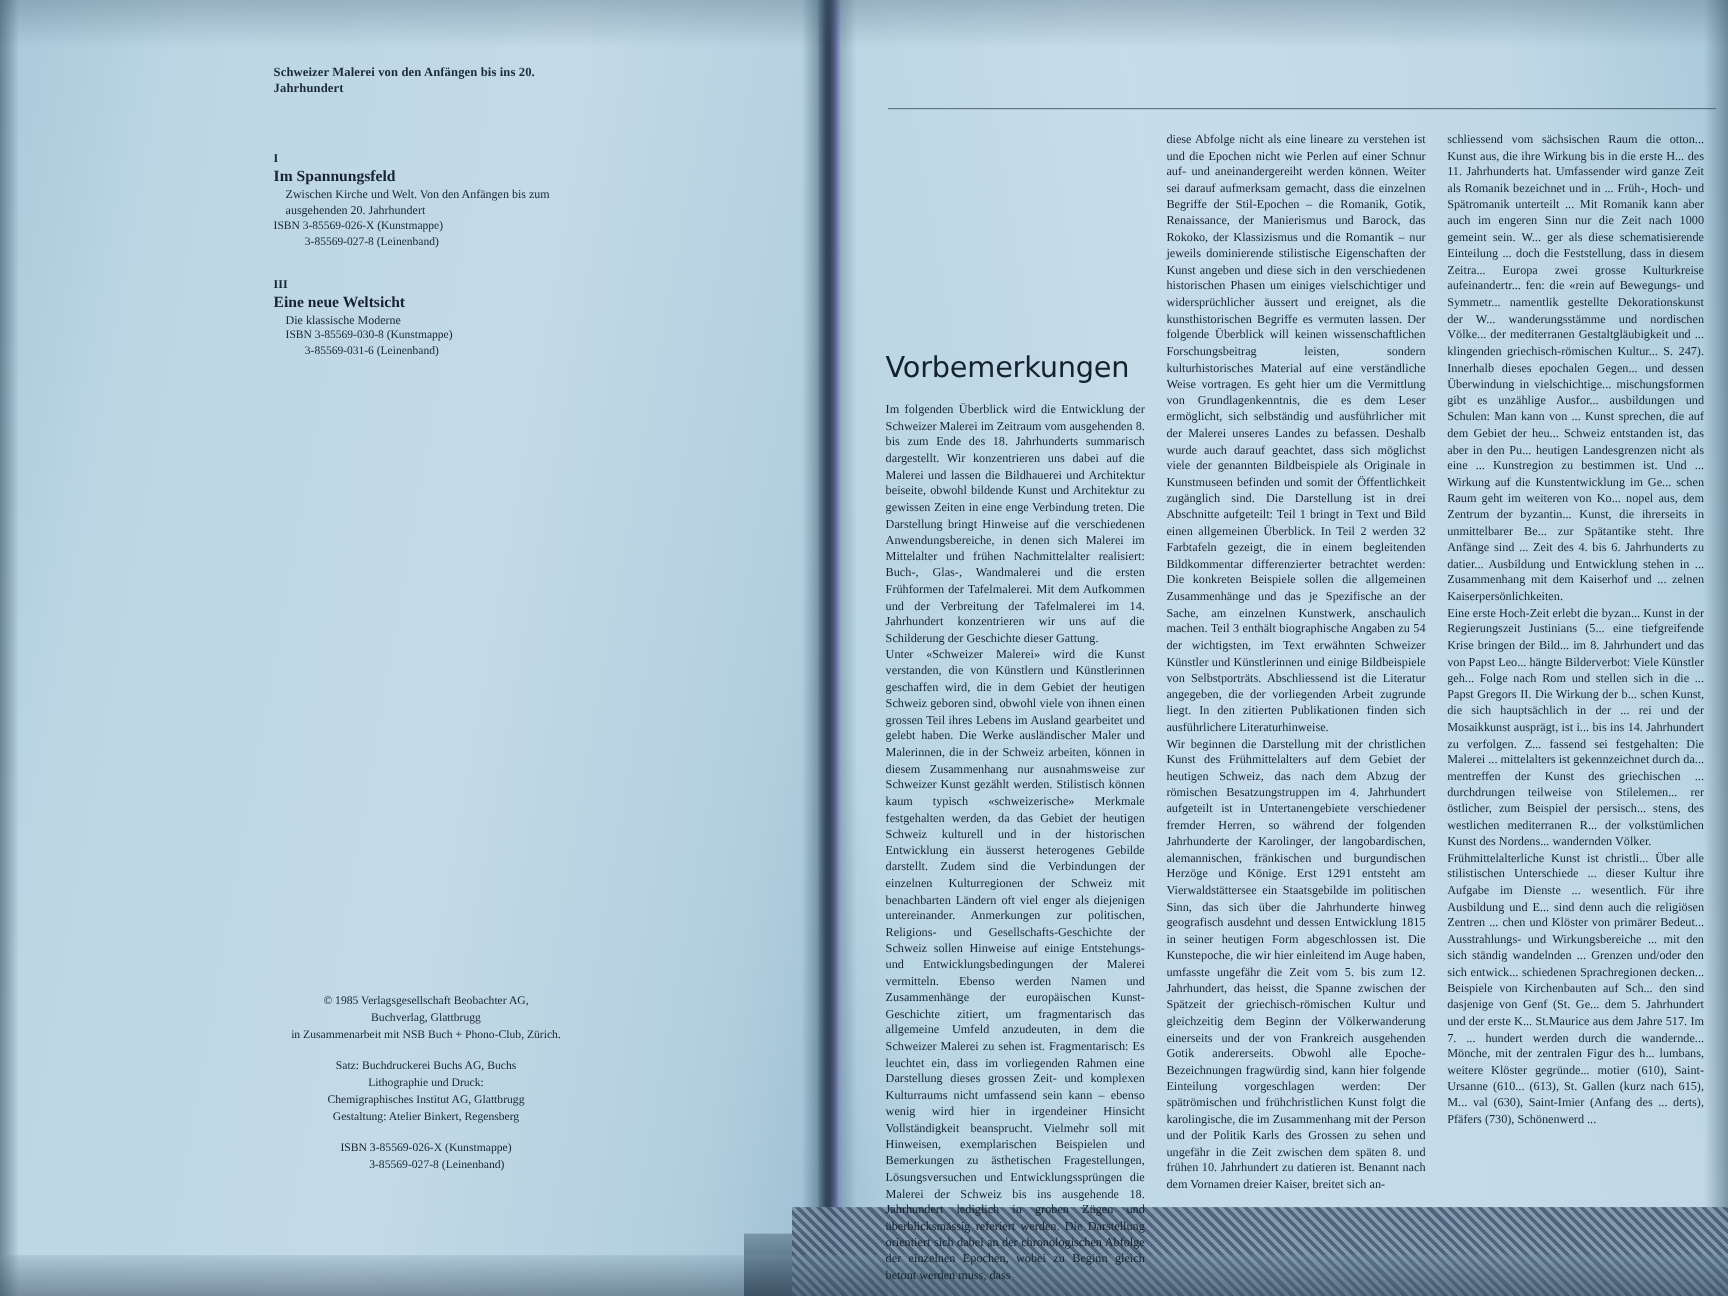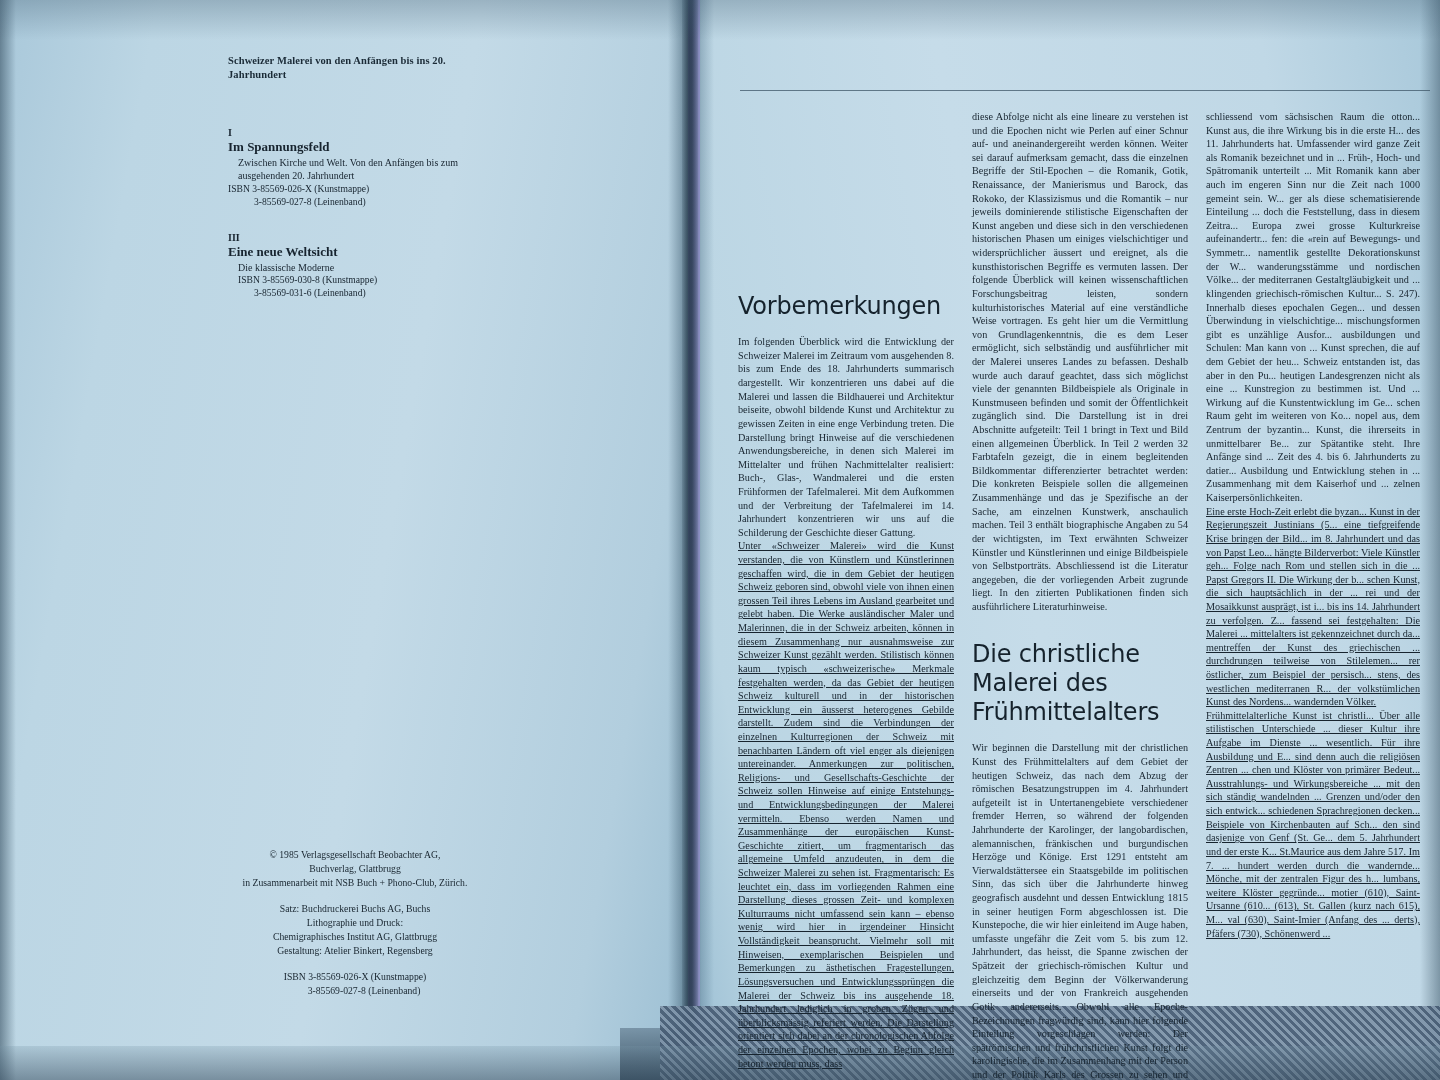--- a/index.html
+++ b/index.html
@@ -119,21 +119,21 @@
     display: block;
   }
   .vol-iii .sub,
   .vol-iii .isbn {
     padding-left: 10px;
   }
   .vol-iii .isbn .ind { padding-left: 16px; }
 
   .colophon {
     position: absolute;
-    left: 150px; top: 848px;
+    left: 150px; top: 828px;
     width: 410px;
     text-align: center;
     color: #18252f;
     font-size: 9.7px;
     line-height: 1.42;
   }
   .colophon .blk { margin-bottom: 13px; }
   .rule {
     position: absolute;
     left: 740px; top: 90px;
@@ -166,21 +166,21 @@
   }
   p.body {
     margin: 0 0 0 0;
     font-size: 10.2px;
     line-height: 1.335;
     text-align: justify;
     hyphens: auto;
     -webkit-hyphens: auto;
     color: #17242f;
   }
-  p.body + p.body { margin-top: 0; text-decoration: underline; }
+  p.body + p.body { margin-top: 0; }
   .col1 { padding-top: 182px; }
   .col2 { padding-top: 0px; }
   .col3 { padding-top: 0px; }
   .blur {
     filter: blur(0.25px);
   }
 </style>
 </head>
 <body>
 
@@ -241,21 +241,20 @@
   <div class="cols blur">
 
     <div class="col col1">
       <h2 class="section">Vorbemerkungen</h2>
       <p class="body">Im folgenden Überblick wird die Entwicklung der Schweizer Malerei im Zeitraum vom ausgehenden 8. bis zum Ende des 18. Jahrhunderts summarisch dargestellt. Wir konzentrieren uns dabei auf die Malerei und lassen die Bildhauerei und Architektur beiseite, obwohl bildende Kunst und Architektur zu gewissen Zeiten in eine enge Verbindung treten. Die Darstellung bringt Hinweise auf die verschiedenen Anwendungsbereiche, in denen sich Malerei im Mittelalter und frühen Nachmittelalter realisiert: Buch-, Glas-, Wandmalerei und die ersten Frühformen der Tafelmalerei. Mit dem Aufkommen und der Verbreitung der Tafelmalerei im 14. Jahrhundert konzentrieren wir uns auf die Schilderung der Geschichte dieser Gattung.</p>
       <p class="body">Unter «Schweizer Malerei» wird die Kunst verstanden, die von Künstlern und Künstlerinnen geschaffen wird, die in dem Gebiet der heutigen Schweiz geboren sind, obwohl viele von ihnen einen grossen Teil ihres Lebens im Ausland gearbeitet und gelebt haben. Die Werke ausländischer Maler und Malerinnen, die in der Schweiz arbeiten, können in diesem Zusammenhang nur ausnahmsweise zur Schweizer Kunst gezählt werden. Stilistisch können kaum typisch «schweizerische» Merkmale festgehalten werden, da das Gebiet der heutigen Schweiz kulturell und in der historischen Entwicklung ein äusserst heterogenes Gebilde darstellt. Zudem sind die Verbindungen der einzelnen Kulturregionen der Schweiz mit benachbarten Ländern oft viel enger als diejenigen untereinander. Anmerkungen zur politischen, Religions- und Gesellschafts-Geschichte der Schweiz sollen Hinweise auf einige Entstehungs- und Entwicklungsbedingungen der Malerei vermitteln. Ebenso werden Namen und Zusammenhänge der europäischen Kunst-Geschichte zitiert, um fragmentarisch das allgemeine Umfeld anzudeuten, in dem die Schweizer Malerei zu sehen ist. Fragmentarisch: Es leuchtet ein, dass im vorliegenden Rahmen eine Darstellung dieses grossen Zeit- und komplexen Kulturraums nicht umfassend sein kann – ebenso wenig wird hier in irgendeiner Hinsicht Vollständigkeit beansprucht. Vielmehr soll mit Hinweisen, exemplarischen Beispielen und Bemerkungen zu ästhetischen Fragestellungen, Lösungsversuchen und Entwicklungssprüngen die Malerei der Schweiz bis ins ausgehende 18. Jahrhundert lediglich in groben Zügen und überblicksmässig referiert werden. Die Darstellung orientiert sich dabei an der chronologischen Abfolge der einzelnen Epochen, wobei zu Beginn gleich betont werden muss, dass</p>
     </div>
 
     <div class="col col2">
       <p class="body">diese Abfolge nicht als eine lineare zu verstehen ist und die Epochen nicht wie Perlen auf einer Schnur auf- und aneinandergereiht werden können. Weiter sei darauf aufmerksam gemacht, dass die einzelnen Begriffe der Stil-Epochen – die Romanik, Gotik, Renaissance, der Manierismus und Barock, das Rokoko, der Klassizismus und die Romantik – nur jeweils dominierende stilistische Eigenschaften der Kunst angeben und diese sich in den verschiedenen historischen Phasen um einiges vielschichtiger und widersprüchlicher äussert und ereignet, als die kunsthistorischen Begriffe es vermuten lassen. Der folgende Überblick will keinen wissenschaftlichen Forschungsbeitrag leisten, sondern kulturhistorisches Material auf eine verständliche Weise vortragen. Es geht hier um die Vermittlung von Grundlagenkenntnis, die es dem Leser ermöglicht, sich selbständig und ausführlicher mit der Malerei unseres Landes zu befassen. Deshalb wurde auch darauf geachtet, dass sich möglichst viele der genannten Bildbeispiele als Originale in Kunstmuseen befinden und somit der Öffentlichkeit zugänglich sind. Die Darstellung ist in drei Abschnitte aufgeteilt: Teil 1 bringt in Text und Bild einen allgemeinen Überblick. In Teil 2 werden 32 Farbtafeln gezeigt, die in einem begleitenden Bildkommentar differenzierter betrachtet werden: Die konkreten Beispiele sollen die allgemeinen Zusammenhänge und das je Spezifische an der Sache, am einzelnen Kunstwerk, anschaulich machen. Teil 3 enthält biographische Angaben zu 54 der wichtigsten, im Text erwähnten Schweizer Künstler und Künstlerinnen und einige Bildbeispiele von Selbstporträts. Abschliessend ist die Literatur angegeben, die der vorliegenden Arbeit zugrunde liegt. In den zitierten Publikationen finden sich ausführlichere Literaturhinweise.</p>
-      <h2 class="section second">Die christliche Malerei des Frühmittelalters</h2>
       <p class="body">Wir beginnen die Darstellung mit der christlichen Kunst des Frühmittelalters auf dem Gebiet der heutigen Schweiz, das nach dem Abzug der römischen Besatzungstruppen im 4. Jahrhundert aufgeteilt ist in Untertanengebiete verschiedener fremder Herren, so während der folgenden Jahrhunderte der Karolinger, der langobardischen, alemannischen, fränkischen und burgundischen Herzöge und Könige. Erst 1291 entsteht am Vierwaldstättersee ein Staatsgebilde im politischen Sinn, das sich über die Jahrhunderte hinweg geografisch ausdehnt und dessen Entwicklung 1815 in seiner heutigen Form abgeschlossen ist. Die Kunstepoche, die wir hier einleitend im Auge haben, umfasste ungefähr die Zeit vom 5. bis zum 12. Jahrhundert, das heisst, die Spanne zwischen der Spätzeit der griechisch-römischen Kultur und gleichzeitig dem Beginn der Völkerwanderung einerseits und der von Frankreich ausgehenden Gotik andererseits. Obwohl alle Epoche-Bezeichnungen fragwürdig sind, kann hier folgende Einteilung vorgeschlagen werden: Der spätrömischen und frühchristlichen Kunst folgt die karolingische, die im Zusammenhang mit der Person und der Politik Karls des Grossen zu sehen und ungefähr in die Zeit zwischen dem späten 8. und frühen 10. Jahrhundert zu datieren ist. Benannt nach dem Vornamen dreier Kaiser, breitet sich an-</p>
     </div>
 
     <div class="col col3">
       <p class="body">schliessend vom sächsischen Raum die otton... Kunst aus, die ihre Wirkung bis in die erste H... des 11. Jahrhunderts hat. Umfassender wird ganze Zeit als Romanik bezeichnet und in ... Früh-, Hoch- und Spätromanik unterteilt ... Mit Romanik kann aber auch im engeren Sinn nur die Zeit nach 1000 gemeint sein. W... ger als diese schematisierende Einteilung ... doch die Feststellung, dass in diesem Zeitra... Europa zwei grosse Kulturkreise aufeinandertr... fen: die «rein auf Bewegungs- und Symmetr... namentlik gestellte Dekorationskunst der W... wanderungsstämme und nordischen Völke... der mediterranen Gestaltgläubigkeit und ... klingenden griechisch-römischen Kultur... S. 247). Innerhalb dieses epochalen Gegen... und dessen Überwindung in vielschichtige... mischungsformen gibt es unzählige Ausfor... ausbildungen und Schulen: Man kann von ... Kunst sprechen, die auf dem Gebiet der heu... Schweiz entstanden ist, das aber in den Pu... heutigen Landesgrenzen nicht als eine ... Kunstregion zu bestimmen ist. Und ... Wirkung auf die Kunstentwicklung im Ge... schen Raum geht im weiteren von Ko... nopel aus, dem Zentrum der byzantin... Kunst, die ihrerseits in unmittelbarer Be... zur Spätantike steht. Ihre Anfänge sind ... Zeit des 4. bis 6. Jahrhunderts zu datier... Ausbildung und Entwicklung stehen in ... Zusammenhang mit dem Kaiserhof und ... zelnen Kaiserpersönlichkeiten.</p>
       <p class="body">Eine erste Hoch-Zeit erlebt die byzan... Kunst in der Regierungszeit Justinians (5... eine tiefgreifende Krise bringen der Bild... im 8. Jahrhundert und das von Papst Leo... hängte Bilderverbot: Viele Künstler geh... Folge nach Rom und stellen sich in die ... Papst Gregors II. Die Wirkung der b... schen Kunst, die sich hauptsächlich in der ... rei und der Mosaikkunst ausprägt, ist i... bis ins 14. Jahrhundert zu verfolgen. Z... fassend sei festgehalten: Die Malerei ... mittelalters ist gekennzeichnet durch da... mentreffen der Kunst des griechischen ... durchdrungen teilweise von Stilelemen... rer östlicher, zum Beispiel der persisch... stens, des westlichen mediterranen R... der volkstümlichen Kunst des Nordens... wandernden Völker.</p>
       <p class="body">Frühmittelalterliche Kunst ist christli... Über alle stilistischen Unterschiede ... dieser Kultur ihre Aufgabe im Dienste ... wesentlich. Für ihre Ausbildung und E... sind denn auch die religiösen Zentren ... chen und Klöster von primärer Bedeut... Ausstrahlungs- und Wirkungsbereiche ... mit den sich ständig wandelnden ... Grenzen und/oder den sich entwick... schiedenen Sprachregionen decken... Beispiele von Kirchenbauten auf Sch... den sind dasjenige von Genf (St. Ge... dem 5. Jahrhundert und der erste K... St.Maurice aus dem Jahre 517. Im 7. ... hundert werden durch die wandernde... Mönche, mit der zentralen Figur des h... lumbans, weitere Klöster gegründe... motier (610), Saint-Ursanne (610... (613), St. Gallen (kurz nach 615), M... val (630), Saint-Imier (Anfang des ... derts), Pfäfers (730), Schönenwerd ...</p>
     </div>
 
   </div>

